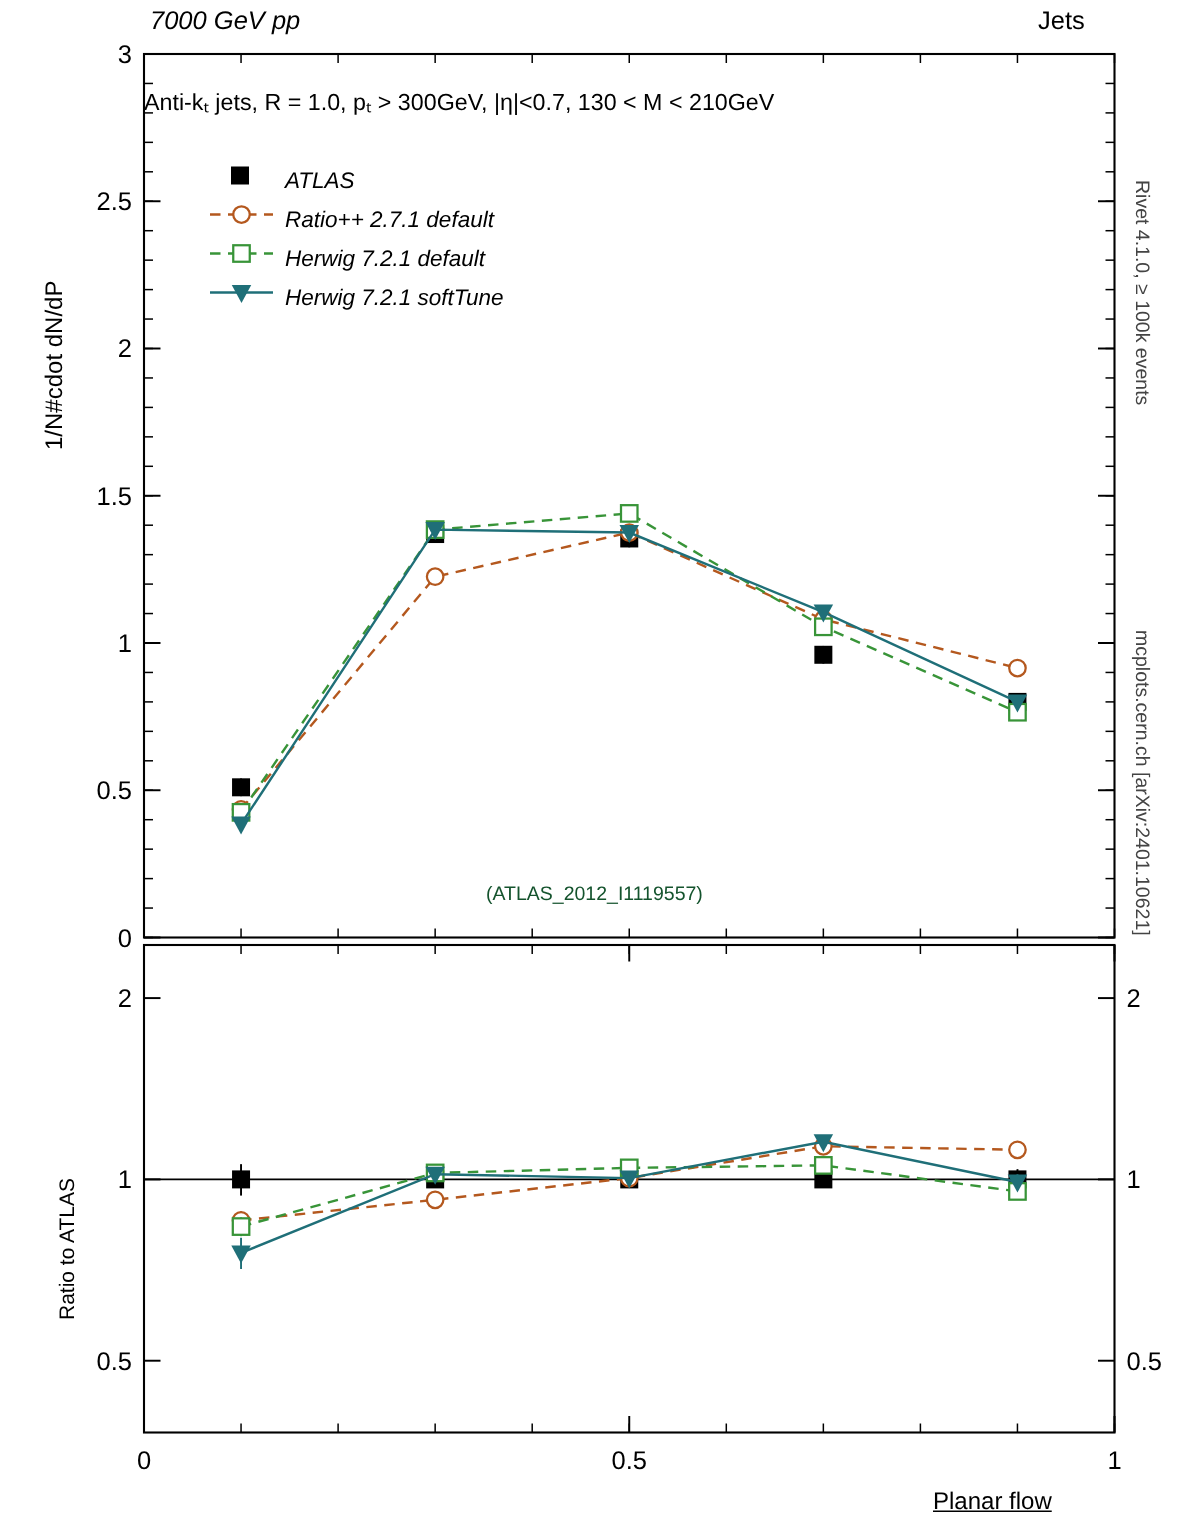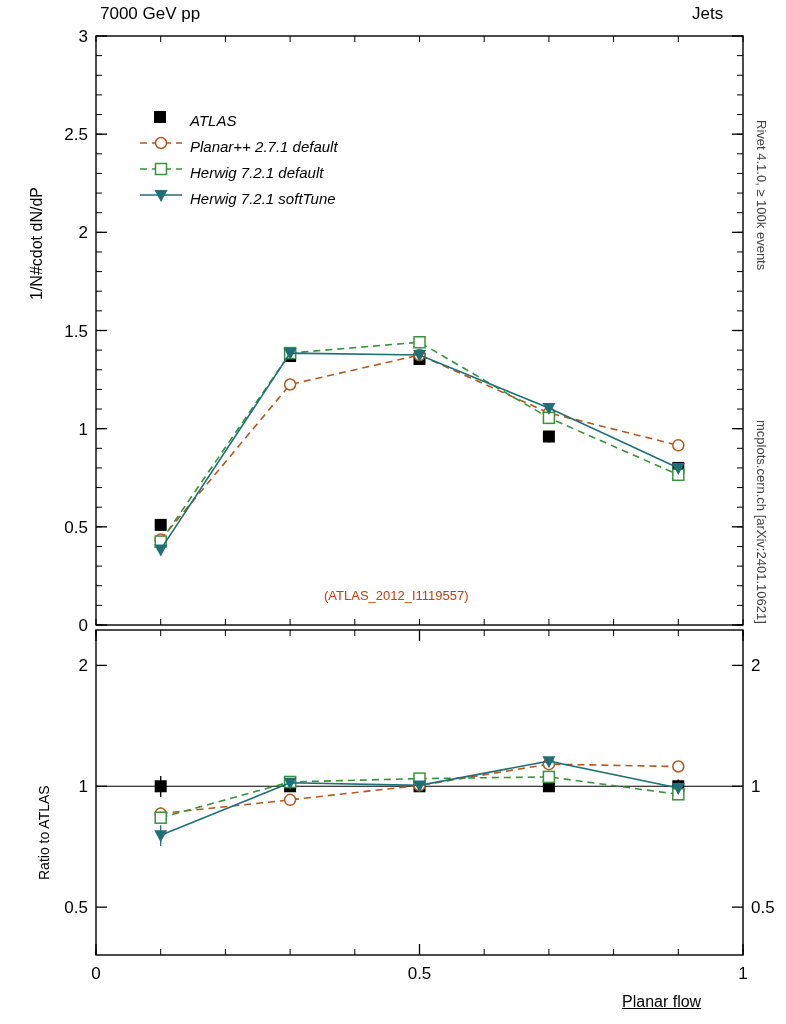--- a/index.html
+++ b/index.html
@@ -11,36 +11,37 @@
   svg{display:block;}
   .frame{fill:none;stroke:#000;stroke-width:1.4;}
   .legtxt{font-size:15px;font-style:italic;}
   .watermark{font-size:13px;fill:#aaaaaa;}
 </style>
 </head>
 <body>
 
 <div id="root">
 
-  <div class="txt hdr" style="left:100px;top:4px;">7000 GeV pp</div>
+  <div class="txt hdr" style="left:100px;top:4px;font-style:italic;">7000 GeV pp</div>
   <div class="txt hdr" style="left:692px;top:4px;text-align:center;">Jets</div>
 
   <div class="txt" style="left:769px;top:120px;font-size:13px;color:#444;transform:rotate(90deg);transform-origin:0 0;">Rivet 4.1.0, ≥ 100k events</div>
   <div class="txt" style="left:769px;top:420px;font-size:13px;color:#444;transform:rotate(90deg);transform-origin:0 0;">mcplots.cern.ch [arXiv:2401.10621]</div>
 
   <div class="txt axlabel" style="left:28px;top:300px;transform:rotate(-90deg);transform-origin:0 0;">1/N#cdot dN/dP</div>
   <div class="txt" style="left:36px;top:880px;font-size:14px;transform:rotate(-90deg);transform-origin:0 0;">Ratio to ATLAS</div>
 
   <div class="txt axlabel" style="left:622px;top:993px;text-decoration:underline;">Planar flow</div>
 
-
-  <div class="txt watermark" style="left:324px;top:588px;color:#c2410c;">(ATLAS_2012_I1119557)</div>
+  <div class="txt" style="left:96px;top:56px;font-size:15.5px;">Anti-kₜ jets, R = 1.0, pₜ &gt; 300GeV, |η|&lt;0.7, 130 &lt; M &lt; 210GeV</div>
+
+  <div class="txt watermark" style="left:324px;top:588px;color:#14532d;">(ATLAS_2012_I1119557)</div>
 
   <div class="txt legtxt" style="left:190px;top:112px;">ATLAS</div>
-  <div class="txt legtxt" style="left:190px;top:138px;">Planar++ 2.7.1 default</div>
+  <div class="txt legtxt" style="left:190px;top:138px;">Ratio++ 2.7.1 default</div>
   <div class="txt legtxt" style="left:190px;top:164px;text-align:center;">Herwig 7.2.1 default</div>
   <div class="txt legtxt" style="left:190px;top:190px;text-align:center;">Herwig 7.2.1 softTune</div>
 
   <svg id="plot" width="786" height="1024">
       <rect x="96" y="36" width="647" height="589" class="frame"></rect>
       <rect x="96" y="630" width="647" height="325" class="frame"></rect>
       <line x1="96" y1="625" x2="107" y2="625" stroke="#000" stroke-width="1.3"></line>
       <line x1="743" y1="625" x2="732" y2="625" stroke="#000" stroke-width="1.3"></line>
       <text x="88" y="631" text-anchor="end" font-size="17" font-family="&quot;Liberation Sans&quot;, sans-serif" fill="#000">0</text>
       <line x1="96" y1="526.8333333333334" x2="107" y2="526.8333333333334" stroke="#000" stroke-width="1.3"></line>

